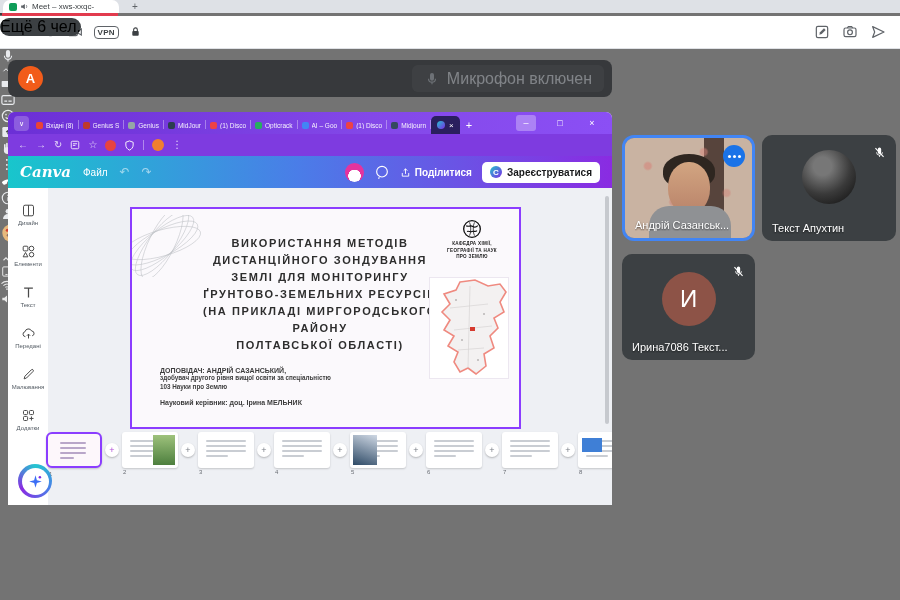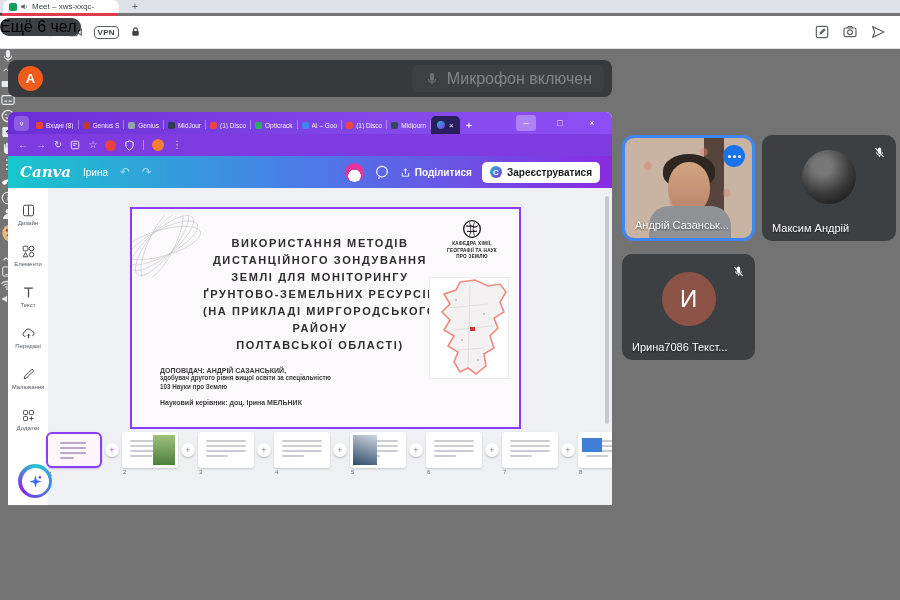--- a/index.html
+++ b/index.html
@@ -367,21 +367,21 @@
             <path d="M12 2l8 3v6c0 5-3.4 9.4-8 11-4.6-1.6-8-6-8-11V5z" stroke="#fff" stroke-width="2" fill="none"></path>
           </svg>
         </span>
       <span class="pa-sep"></span>
       <span class="pa-orange"></span>
       <span class="g">⋮</span>
     </div>
 
     <div class="c-toolbar">
       <span class="c-logo">Canva</span>
-      <span class="c-file">Ірина</span>
+      <span class="c-file">Файл</span>
       <span class="c-ur">↶</span>
       <span class="c-ur">↷</span>
       <span class="c-right">
         <span class="c-av"></span>
         <span>
             <svg width="16" height="16" viewBox="0 0 24 24">
               <circle cx="12" cy="11.5" r="8" stroke="#fff" stroke-width="1.7" fill="none"></circle>
               <path d="M7 19.5l-1 3 3.4-1.6" fill="#fff"></path>
             </svg>
           </span>
@@ -614,21 +614,21 @@
   </div>
   <div class="tile t2">
     <div class="t-photo"></div>
     <span class="micoff">
         <svg width="13" height="13" viewBox="0 0 24 24">
           <path d="M12 14.8a3.1 3.1 0 003.1-3.1V6a3.1 3.1 0 10-6.2 0v5.7A3.1 3.1 0 0012 14.8z" fill="#fff"></path>
           <path d="M6.6 11.6a5.4 5.4 0 0010.8 0M12 17v3.1" stroke="#fff" stroke-width="1.7" fill="none"></path>
           <line x1="4.5" y1="3.8" x2="19.5" y2="20.2" stroke="#fff" stroke-width="2"></line>
         </svg>
       </span>
-    <span class="name">Максим Андрій</span>
+    <span class="name">Текст Апухтин</span>
   </div>
   <div class="tile t3">
     <span class="t-initial" style="background:#8d5347">И</span>
     <span class="micoff">
         <svg width="13" height="13" viewBox="0 0 24 24">
           <path d="M12 14.8a3.1 3.1 0 003.1-3.1V6a3.1 3.1 0 10-6.2 0v5.7A3.1 3.1 0 0012 14.8z" fill="#fff"></path>
           <path d="M6.6 11.6a5.4 5.4 0 0010.8 0M12 17v3.1" stroke="#fff" stroke-width="1.7" fill="none"></path>
           <line x1="4.5" y1="3.8" x2="19.5" y2="20.2" stroke="#fff" stroke-width="2"></line>
         </svg>
       </span>

